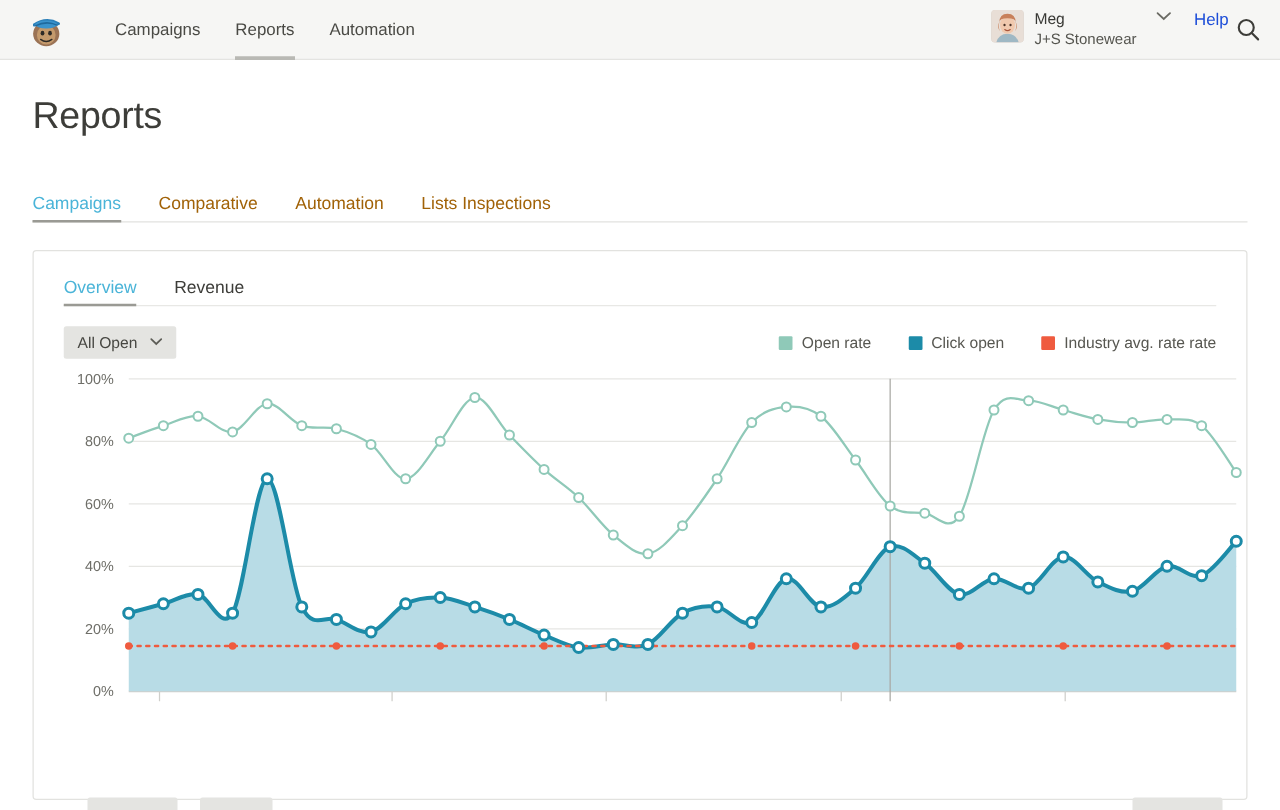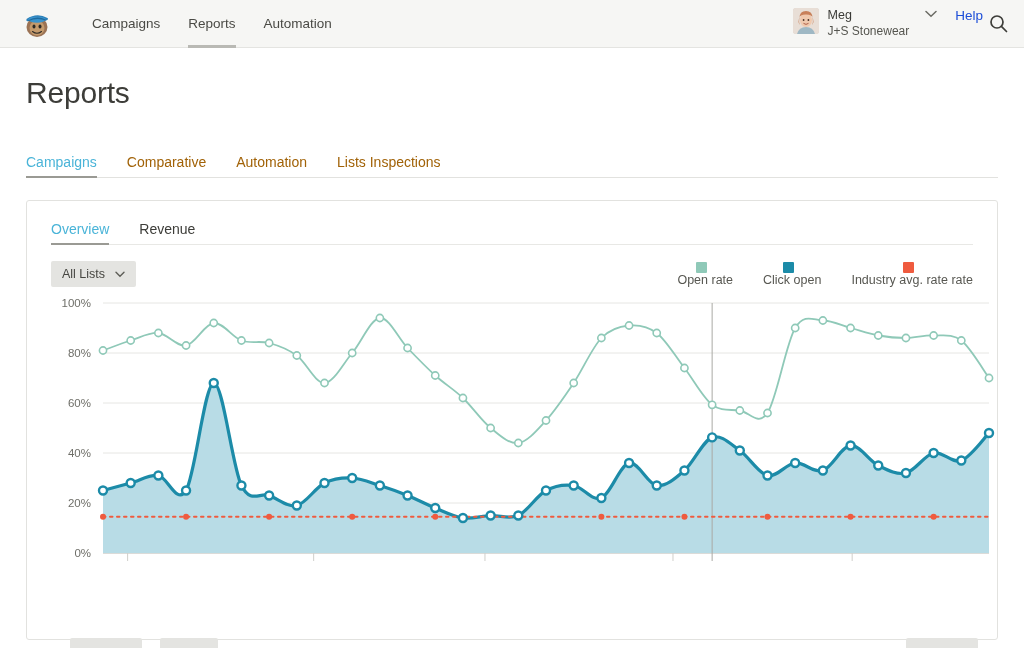--- a/index.html
+++ b/index.html
@@ -93,21 +93,21 @@
   }
   .lists-btn {
     background: #e4e4e1; border: none; border-radius: 2px;
     font-size: 12.5px; color: #46464150; color: #464641;
     padding: 6px 11px; display: flex; align-items: center;
     cursor: pointer; font-family: "Liberation Sans", sans-serif;
   }
   .lists-btn .cv { margin-left: 10px; font-size: 10px; color: #5d5d57; }
 
   .legend { margin-left: auto; display: flex; align-items: center; }
-  .legend-item { display: flex; align-items: center; margin-left: 30px; flex-direction: column; }
+  .legend-item { display: flex; align-items: center; margin-left: 30px; }
   .legend-sw { width: 11px; height: 11px; border-radius: 1px; margin-right: 7px; }
   .legend-lb { font-size: 12.5px; color: #575751; white-space: nowrap; }
 
   
   .chart-area { position: relative; margin-top: 8px; }
   .chart-svg { display: block; }
 
   .ylab { font-size: 11.5px; fill: #6e6e68; }
   .footer-stub { position:absolute; left:0; right:0; bottom:0; height:10px; }
   .stub { position:absolute; bottom:-2px; height:12px; background:#e4e4e1; border-radius:2px; }
@@ -180,21 +180,21 @@
 
 <div class="card">
 
   <div class="card-tabs">
     <div class="card-tab active">Overview</div>
     <div class="card-tab">Revenue</div>
   </div>
 
   <div class="controls-row">
     <button class="lists-btn">
-      <span>All Lists</span>
+      <span>All Open</span>
       <span class="cv">
         <svg width="10" height="7" viewBox="0 0 10 7">
             <path d="M1 1.3 L5 5.2 L9 1.3" stroke="#5d5d57" stroke-width="1.4" fill="none" stroke-linecap="round"></path>
           </svg>
       </span>
     </button>
 
     <div class="legend">
       <div class="legend-item">
         <span class="legend-sw" style="background:#8fc9b8"></span>

